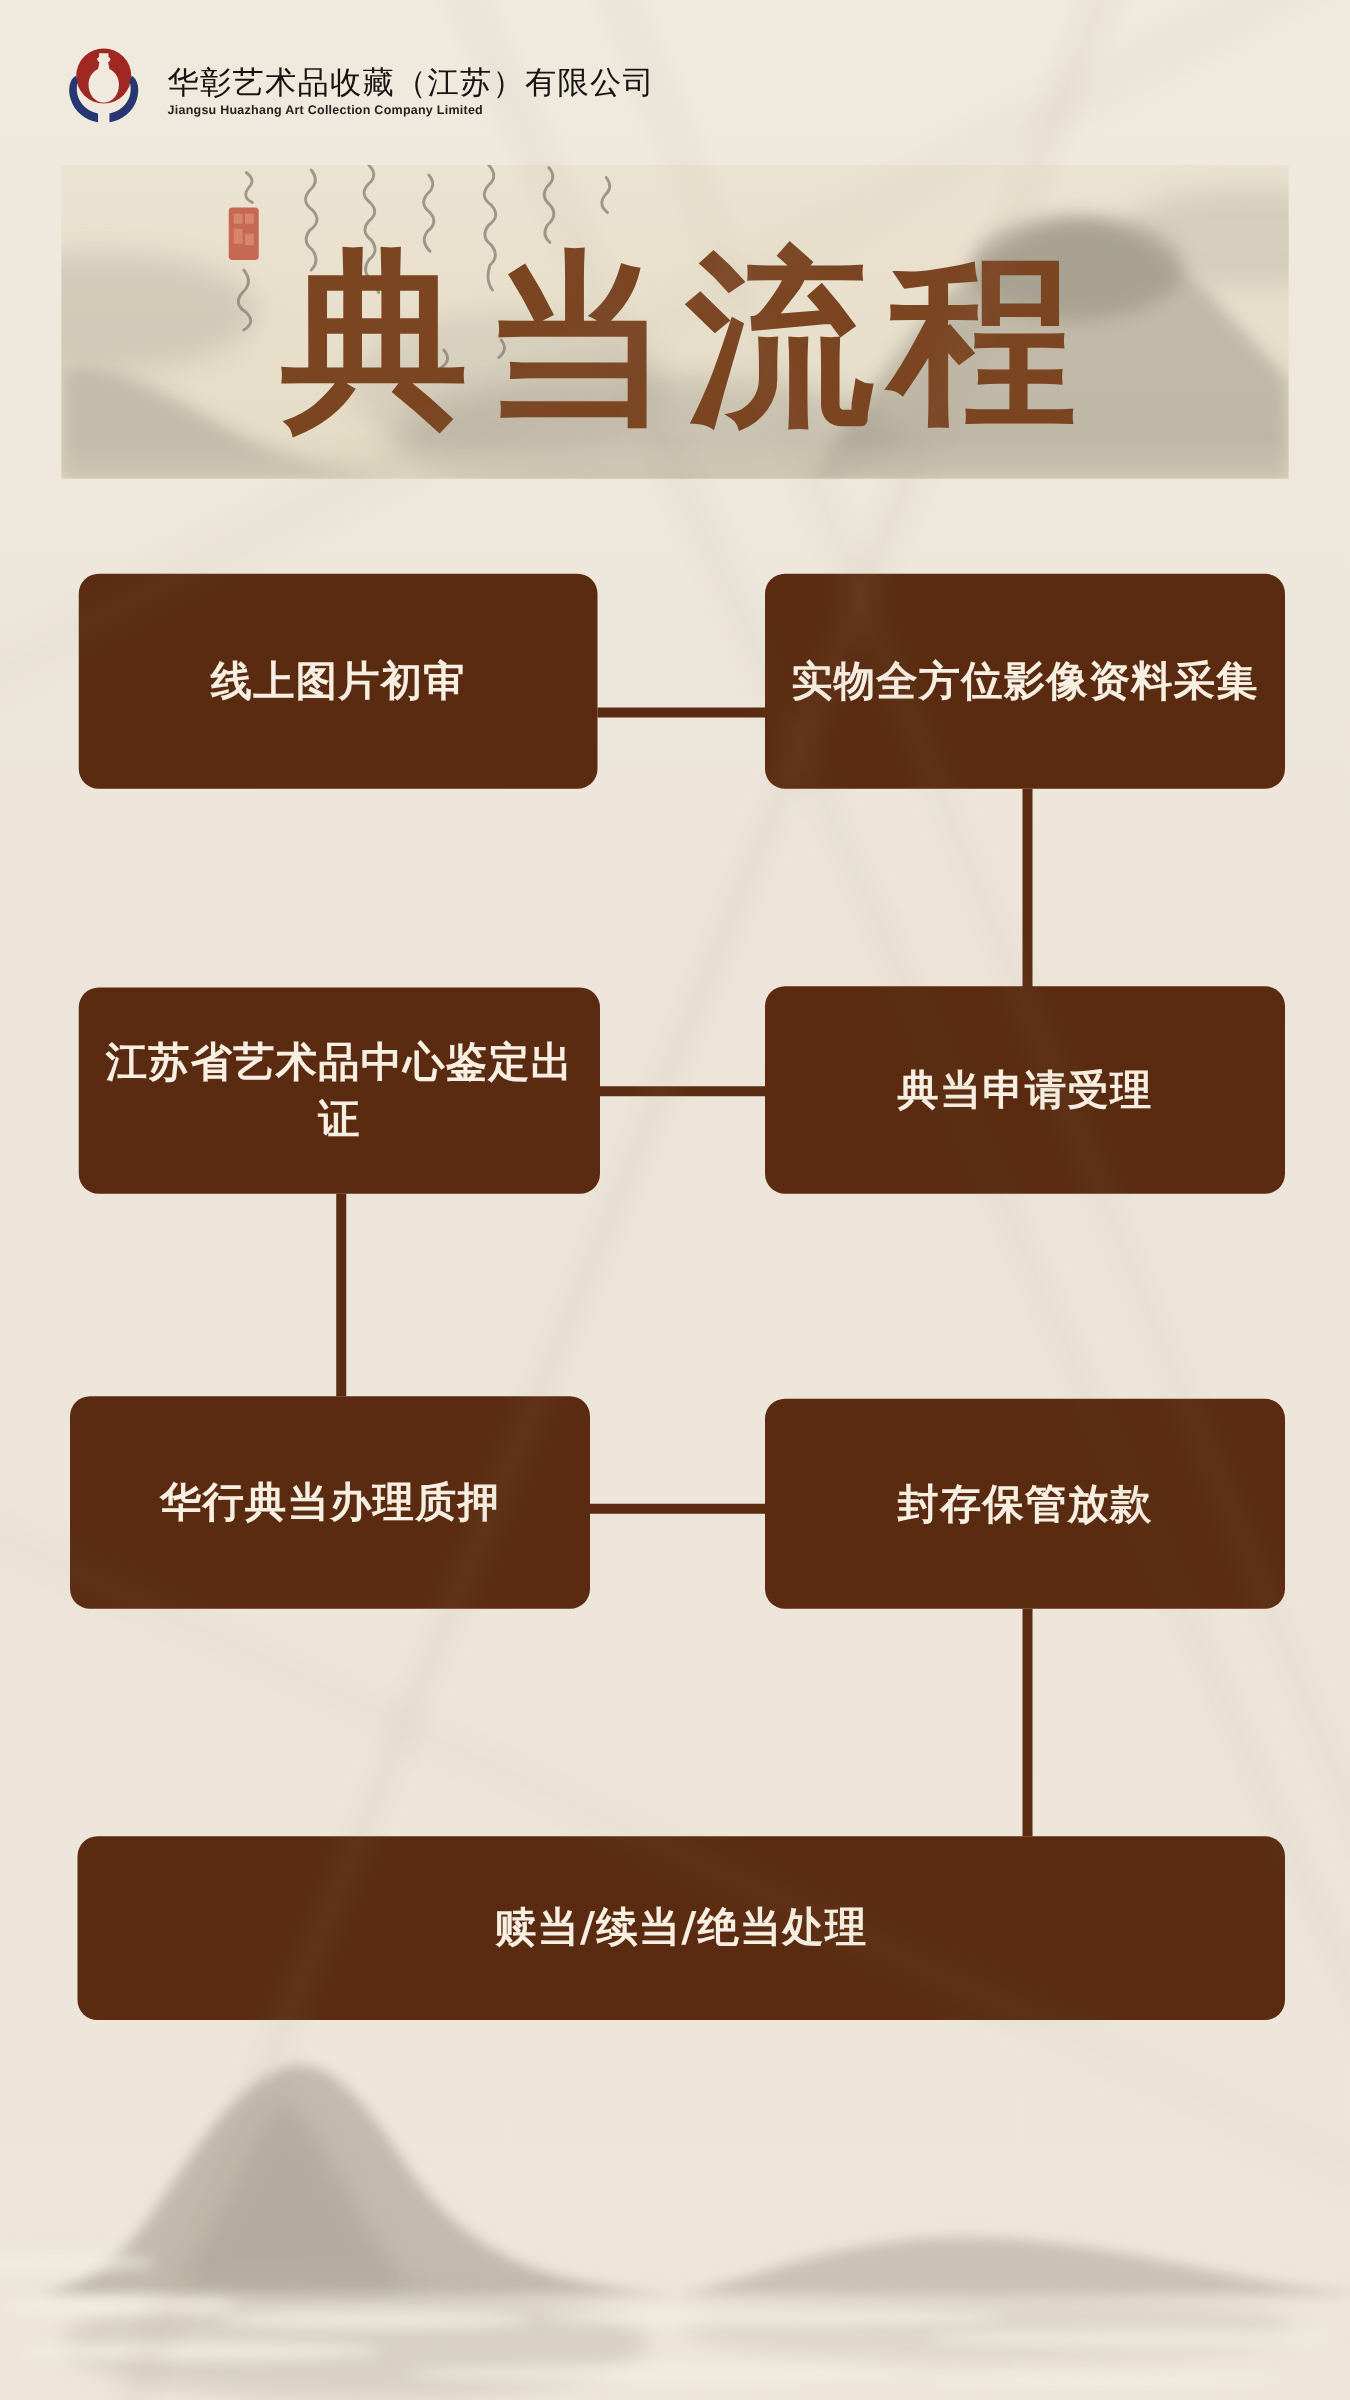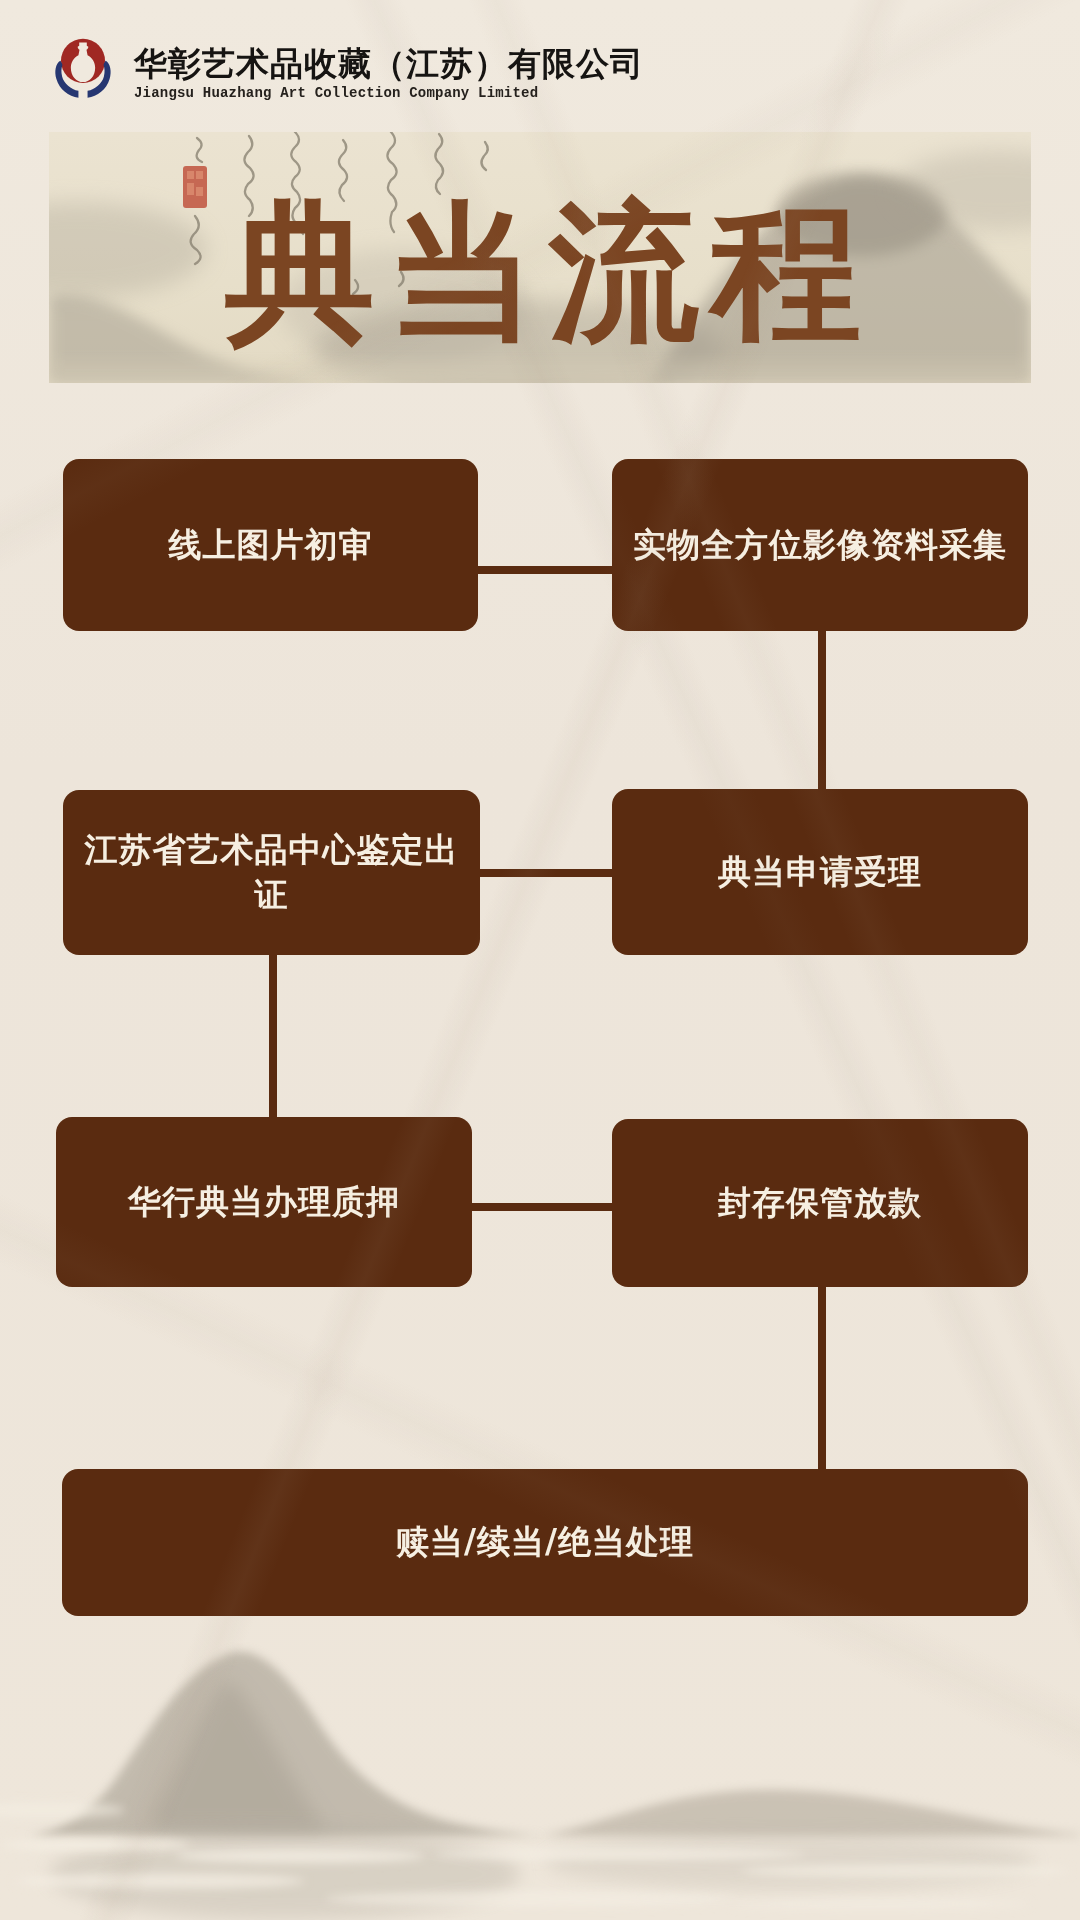--- a/index.html
+++ b/index.html
@@ -27,26 +27,26 @@
 
   
   .header {
     position: absolute; left: 45px; top: 33px; z-index: 10;
     display: flex; align-items: center; gap: 13px;
   }
   .logo { width: 76px; height: 80px; flex: 0 0 auto; }
   .names { display: flex; flex-direction: column; }
   .company-zh {
     font-family: "DejaVu Sans", sans-serif;
-    font-weight: 700; font-size: 33px; letter-spacing: 1px;
+    font-weight: 400; font-size: 25px; letter-spacing: 1px;
     color: #161412; line-height: 1.15;
   }
   .company-en {
-    font-family: Liberation Mono, monospace;
-    font-weight: 700; font-size: 14px; letter-spacing: .2px;
+    font-family: Liberation Sans, sans-serif;
+    font-weight: 700; font-size: 10px; letter-spacing: .2px;
     color: #25211d; margin-top: 2px;
   }
 
   
   .banner {
     position: absolute; left: 49px; top: 132px; width: 982px; height: 251px;
     background: linear-gradient(180deg, #ebe3d1 0%, #e7dfca 60%, #e3dac4 100%);
     overflow: hidden; z-index: 2;
   }
   .banner-art { position: absolute; inset: 0; width: 100%; height: 100%; }

